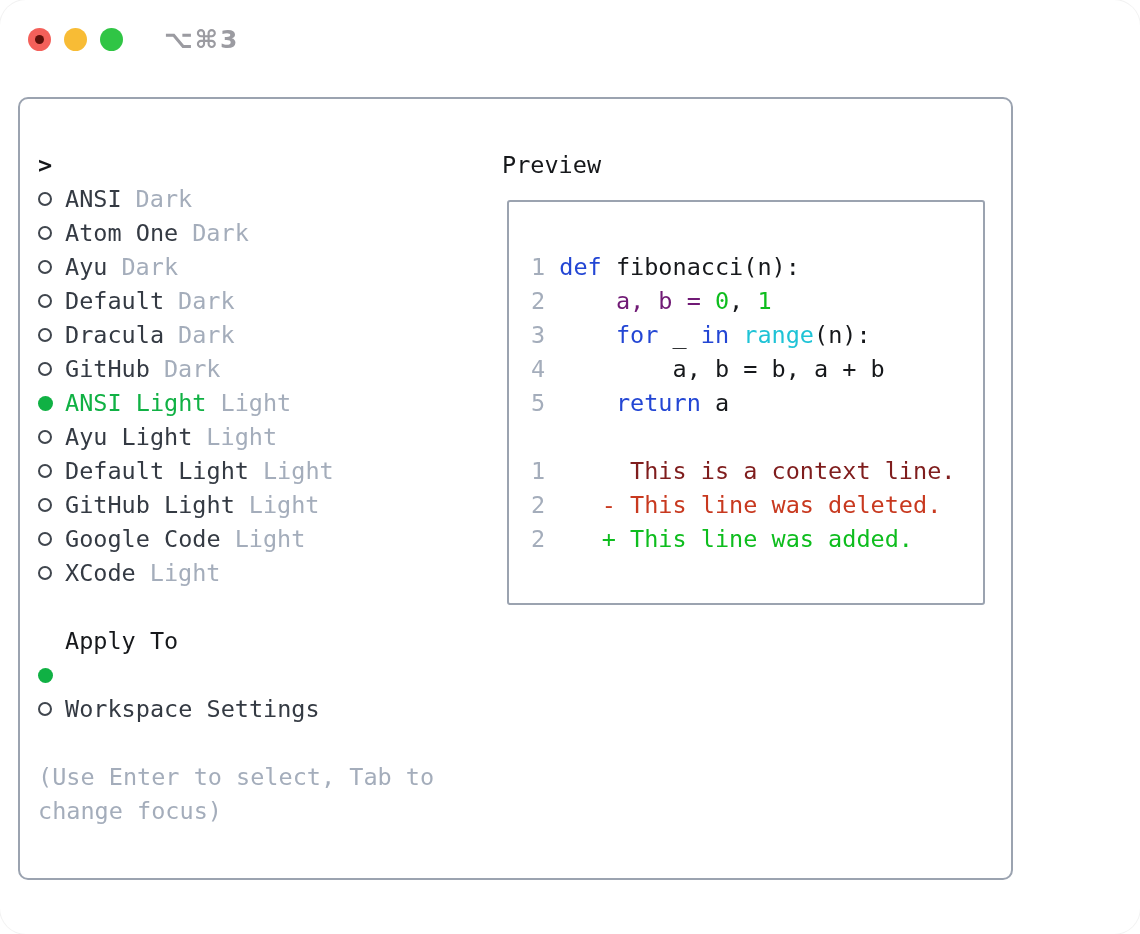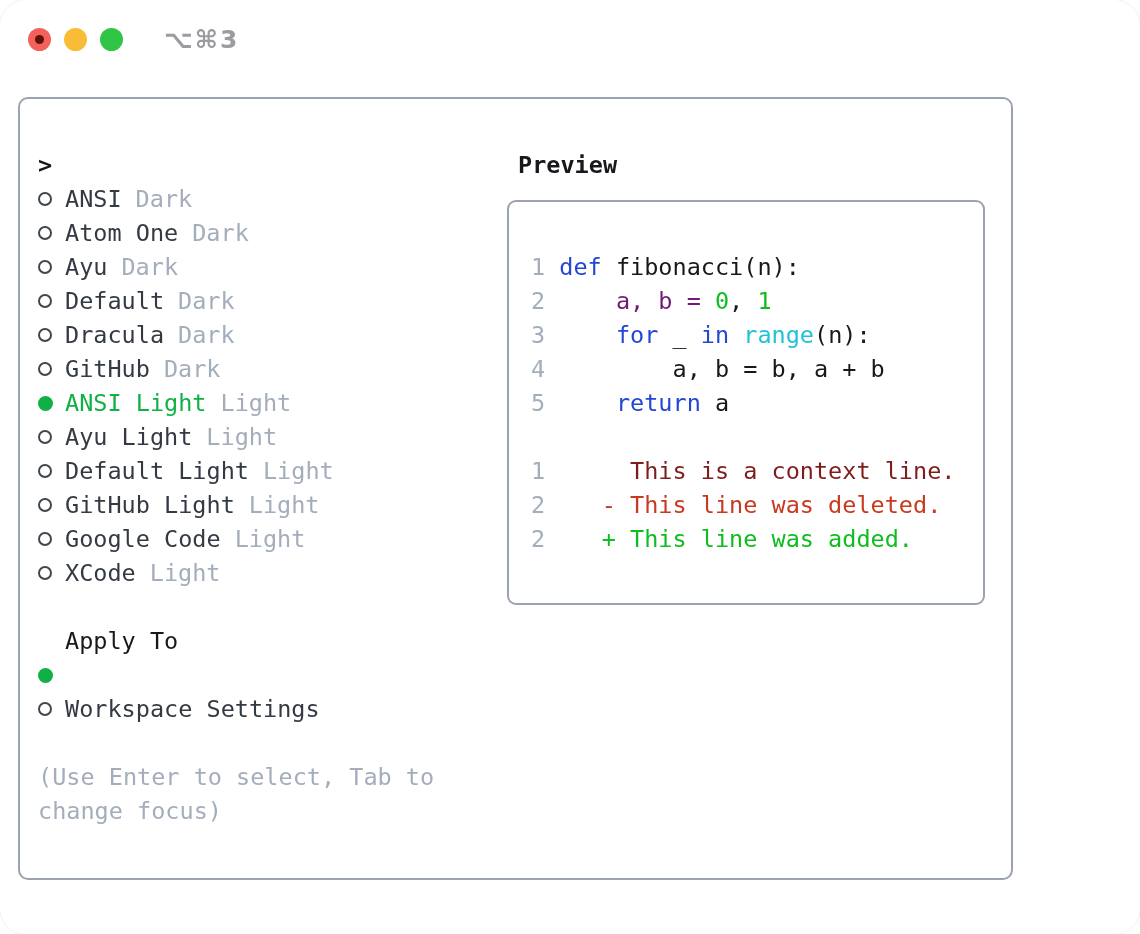--- a/index.html
+++ b/index.html
@@ -29,23 +29,23 @@
   .marker.gt{font-weight:700;color:var(--black);display:block;line-height:34px;}
   .header-row{font-weight:700;color:var(--black);}
   .header-row .label{color:var(--black);}
   .tname{color:var(--dark);}
   .item.selected .tname{color:var(--accent);}
   .variant{color:var(--muted);margin-left:14px;}
   .apply-header .label{color:var(--black);}
   .help{height:34px;line-height:34px;font-size:23.5px;color:var(--muted);white-space:pre;}
   
   .preview-title{position:absolute;left:482px;top:49px;height:34px;line-height:34px;
-                 font-size:23.5px;font-weight:700;color:var(--black);margin-left:16px;}
+                 font-size:23.5px;font-weight:400;color:var(--black);}
   .preview-box{position:absolute;left:487px;top:101px;width:478px;height:405px;
-               border:2px solid var(--border);border-radius:9px;box-sizing:border-box;
+               border:2px solid var(--border);border-radius:3px;box-sizing:border-box;
                padding:48px 0 0 22px;overflow:hidden;background:#fff;}
   .code-line{height:34px;line-height:34px;font-size:23.5px;white-space:pre;}
 </style>
 </head>
 <body>
 
 <div class="window">
 
   <div class="titlebar">
     <button class="tl red">

